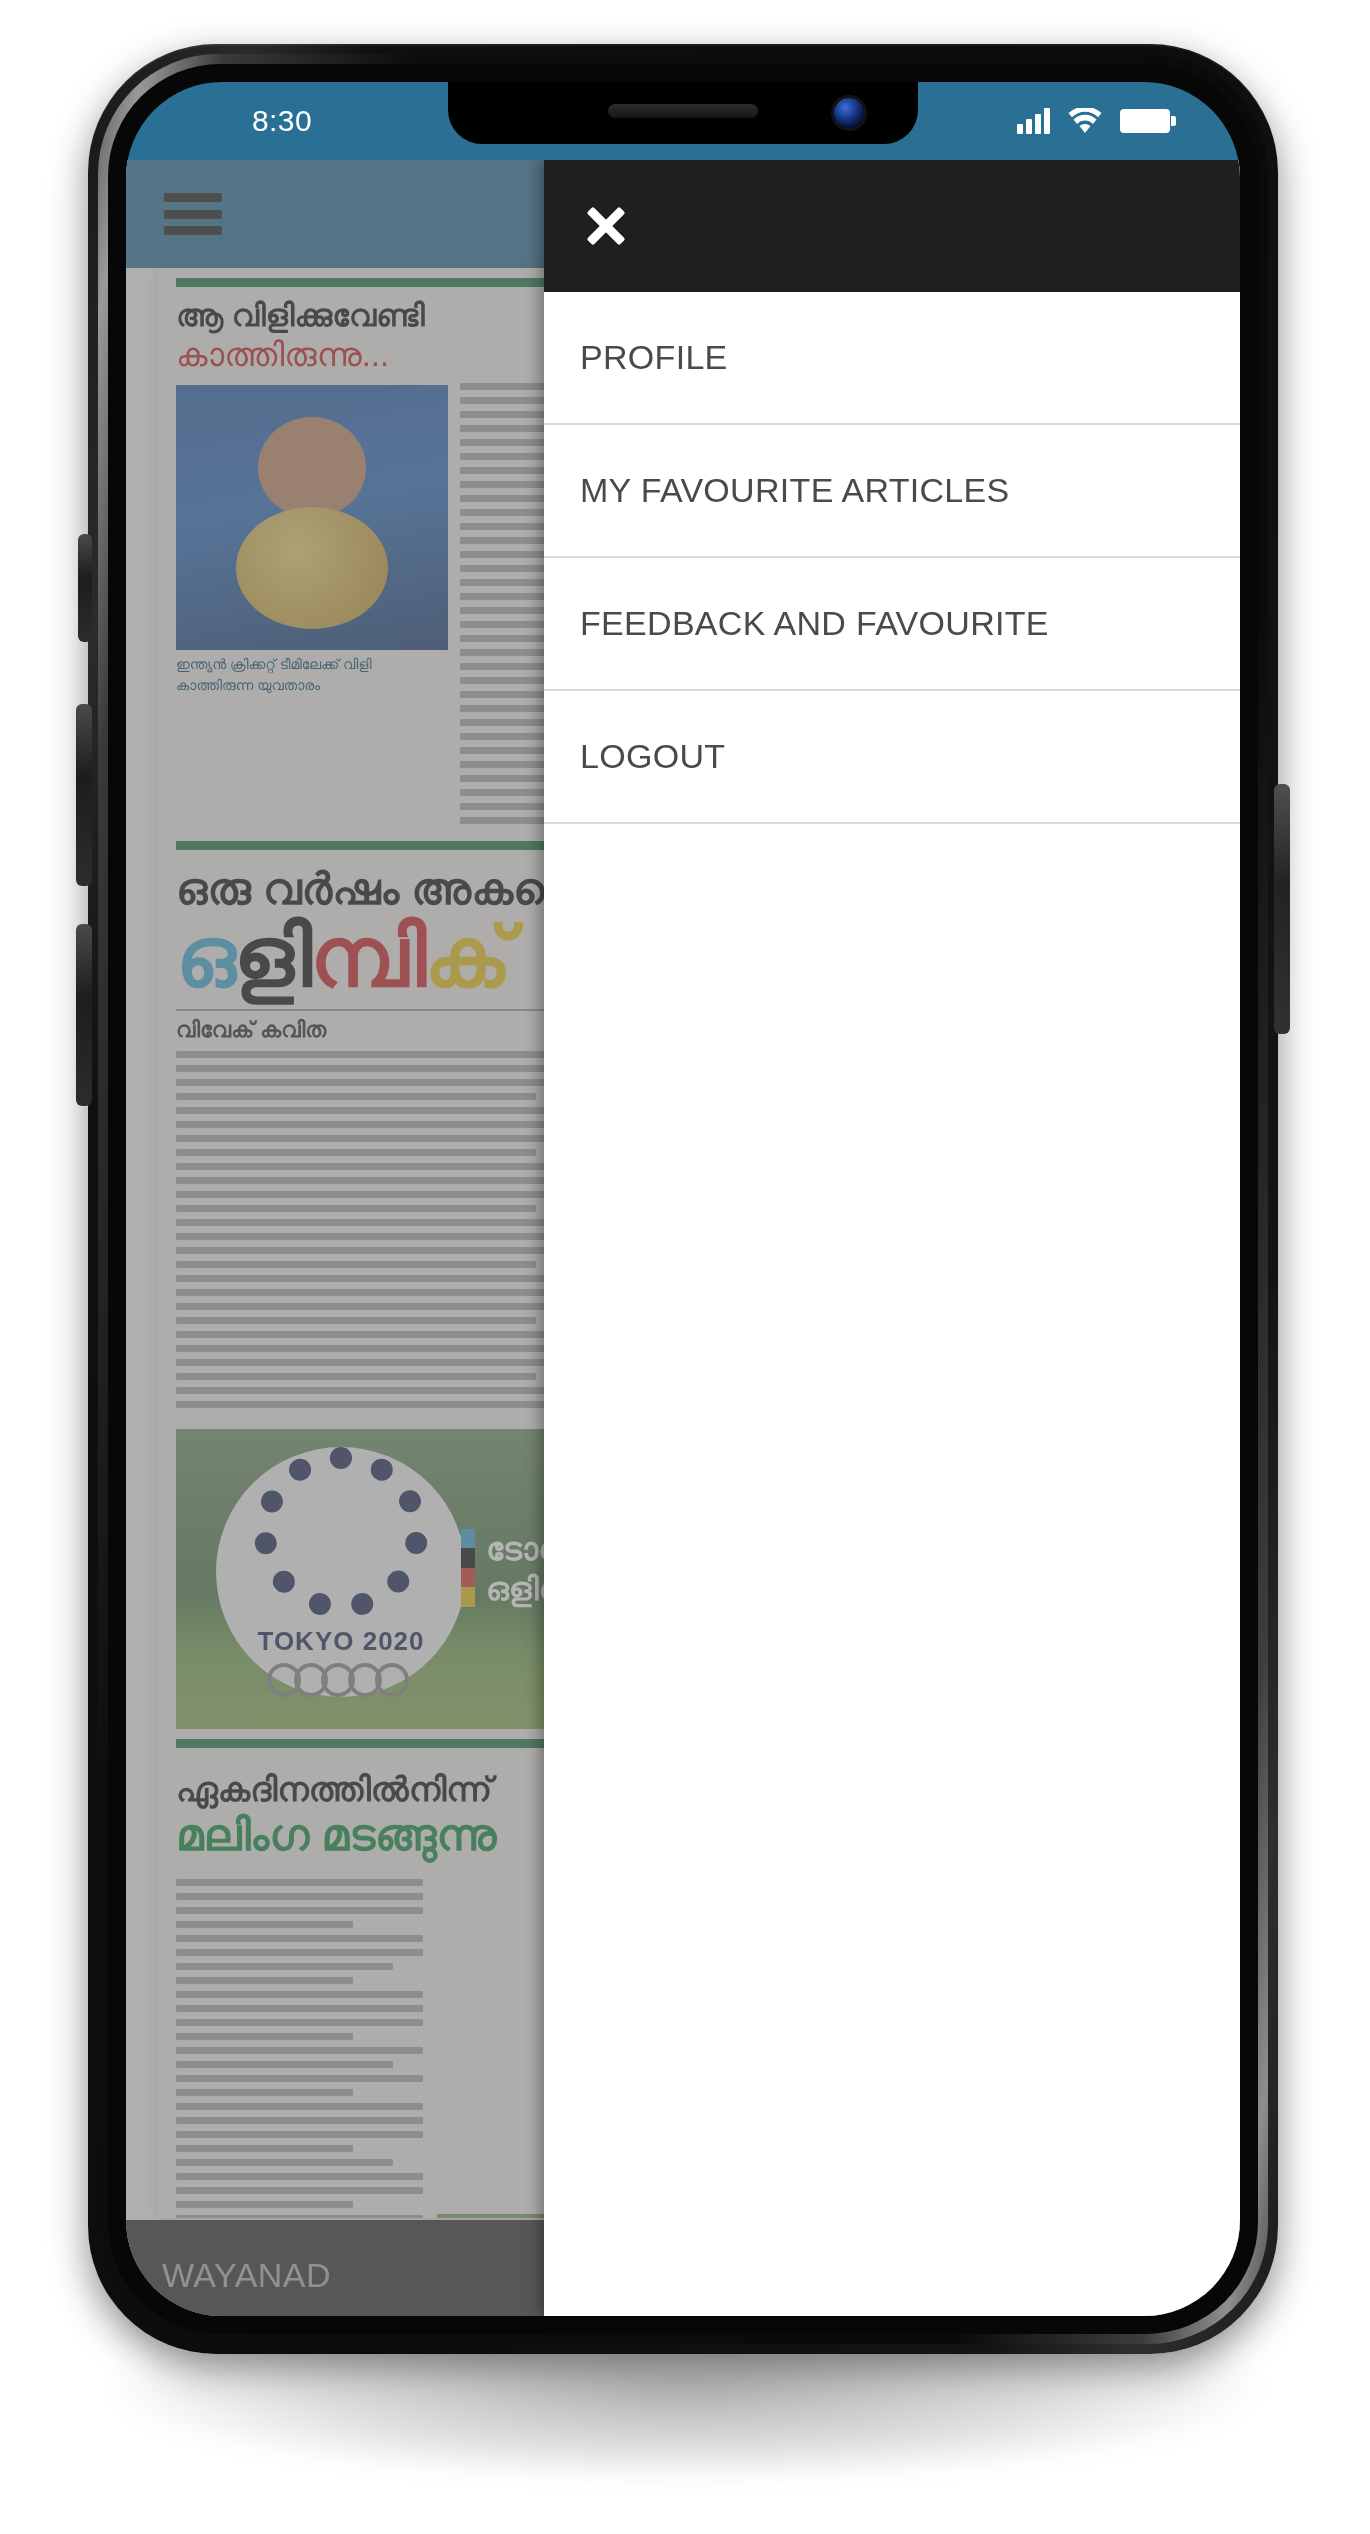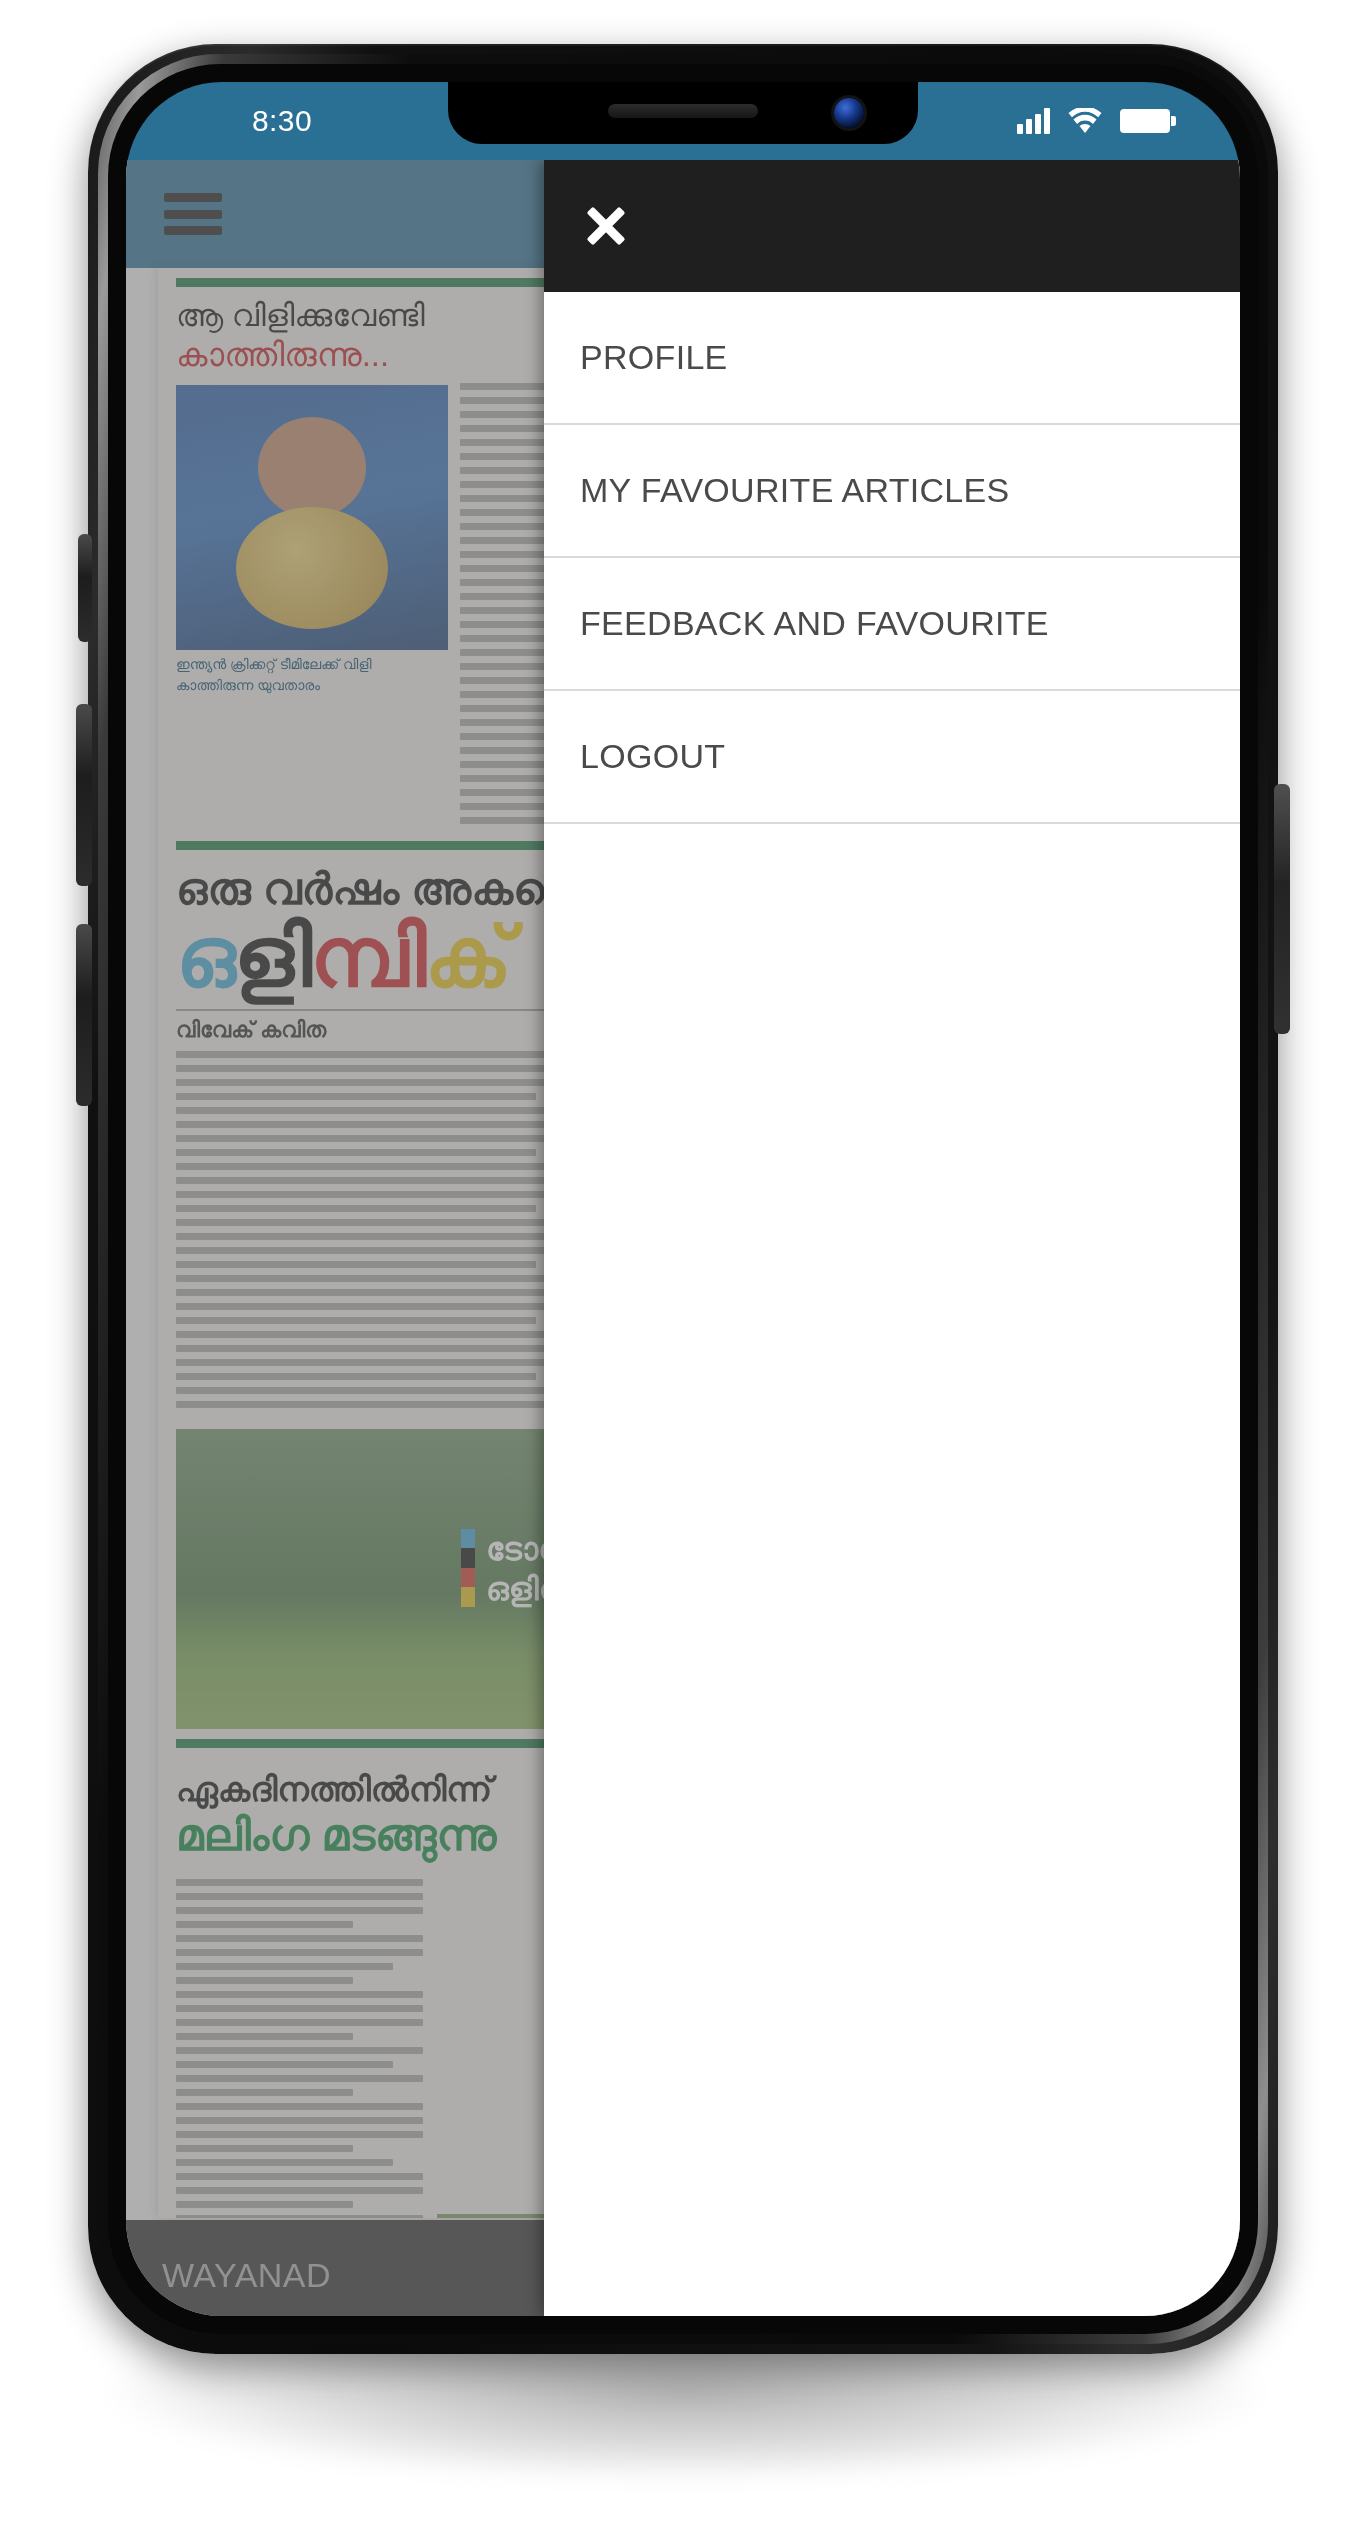--- a/index.html
+++ b/index.html
@@ -95,21 +95,21 @@
   }
 
   
   .paper{
     position:absolute;left:32px;top:108px;right:32px;height:1950px;
     background:#efeeea;box-shadow:0 0 10px rgba(0,0,0,.18);overflow:hidden;
   }
   .rule-green{height:9px;background:linear-gradient(90deg,#1d7a45 0%,#1d7a45 74%,#cfd22e 74%,#cfd22e 100%);margin:10px 18px;}
   .cols{display:flex;gap:14px;padding:0 18px;}
   .col{flex:1;}
-  .hl-blk{font-size:31px;font-weight:normal;color:#111;line-height:1.22;}
+  .hl-blk{font-size:31px;font-weight:bold;color:#111;line-height:1.22;}
   .hl-red{font-size:33px;font-weight:normal;color:#c61f25;line-height:1.22;}
   .photo{width:100%;height:265px;background:linear-gradient(170deg,#2a5ea8 0%,#2f6fbd 45%,#1b3f73 100%);margin-top:10px;position:relative;overflow:hidden;}
   .photo.p2{background:linear-gradient(160deg,#6d8fa6 0%,#9fb4c2 40%,#53707f 100%);height:210px;}
   .photo .head{position:absolute;left:30%;top:12%;width:40%;height:38%;border-radius:50%;background:#c08a66;}
   .photo .medal{position:absolute;left:22%;bottom:8%;width:56%;height:46%;border-radius:50%;background:radial-gradient(circle at 40% 35%,#f0d375,#b8912d);}
   .photo.p2 .head{background:#e8c9a8;left:24%;top:16%;width:52%;height:56%;}
   .txt{margin-top:8px;}
   .txt i{display:block;height:7px;background:#8d8d8d;border-radius:1px;margin-bottom:7px;opacity:.75;}
   .txt i:nth-child(4n){width:72%}
   .txt i:nth-child(7n){width:88%}
@@ -362,20 +362,31 @@
               <i></i>
               <i></i>
               <i></i>
               <i></i>
               <i></i>
               <i></i>
             </div>
         </div>
 
         <div class="tokyo">
+          <div class="circle">
+            <div class="ring"></div>
+            <div class="t2020">TOKYO 2020</div>
+            <div class="rings5">
+                <b></b>
+                <b></b>
+                <b></b>
+                <b></b>
+                <b></b>
+              </div>
+          </div>
           <div class="bars"></div>
           <div class="mal">
             <div>ടോക്ക്യോ</div>
             <div>ഒളിമ്പിക്സ്</div>
           </div>
         </div>
 
         <div class="rule-green"></div>
 
         <div class="hl2">

